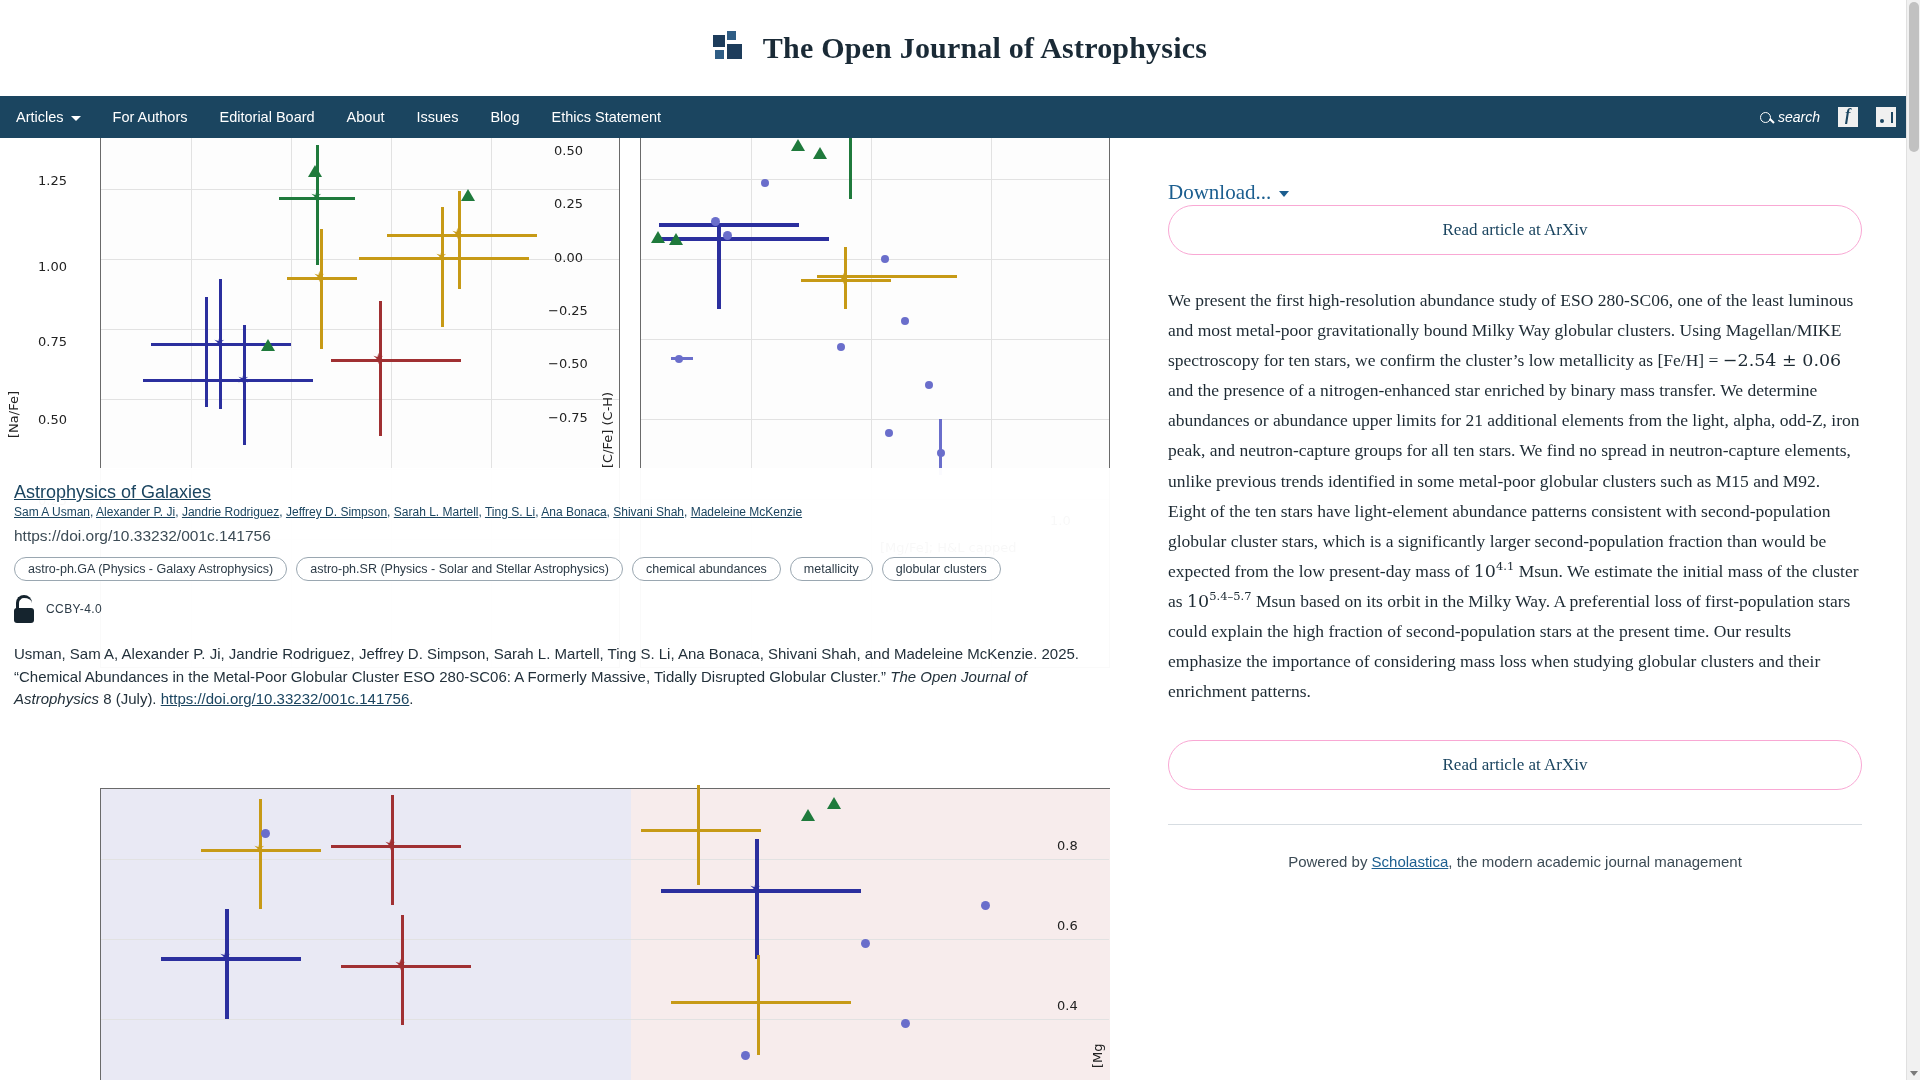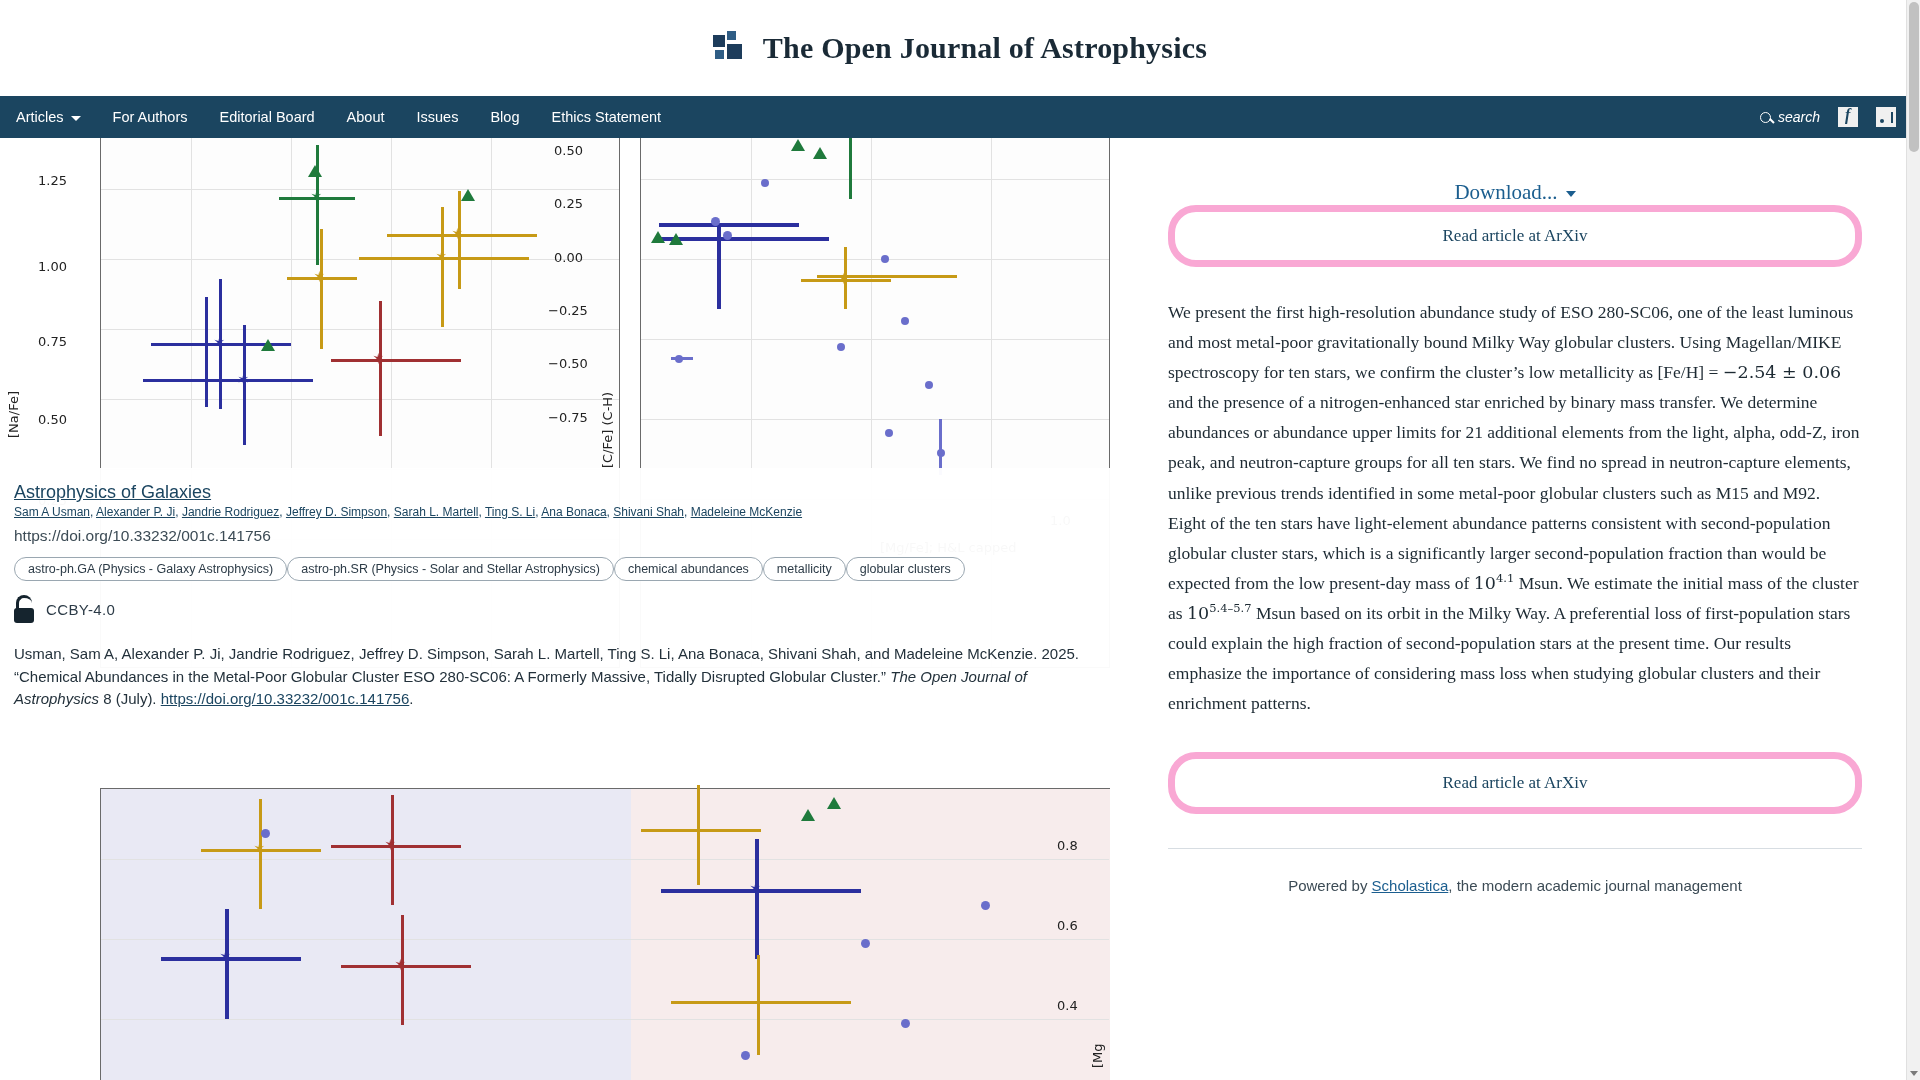--- a/index.html
+++ b/index.html
@@ -244,20 +244,21 @@
   }
   .doi {
     font-size: 15.5px;
     color: #3c4b55;
     margin-top: 6px;
   }
   .tags {
     margin-top: 12px;
     display: flex;
     flex-wrap: wrap;
+    gap: 9px;
     align-items: center;
   }
   .tag {
     border: 1px solid #9aa7b1;
     border-radius: 14px;
     padding: 4px 13px;
     font-size: 12.5px;
     color: #2c3b47;
     background: rgba(255,255,255,.9);
     cursor: pointer;
@@ -288,42 +289,41 @@
     left: 2px; top: 0;
     width: 13px; height: 15px;
     border: 3.2px solid #15242e;
     border-bottom: none;
     border-right: none;
     border-top-left-radius: 9px;
     border-top-right-radius: 9px;
   }
   .cc-badge {
     font-family: "Liberation Sans", sans-serif;
-    font-size: 15px;
+    font-size: 12px;
     color: #2c3b47;
     letter-spacing: .4px;
   }
   .citation {
     margin-top: 20px;
     font-size: 15px;
     line-height: 1.5;
     color: #23313b;
   }
   .citation i { font-style: italic; }
   .citation a { color: #1b4560; text-decoration: underline; cursor: pointer; }
 
   
   .right-col {
     width: 810px;
     background: #ffffff;
     padding: 22px 58px 0 58px;
     position: relative;
   }
   .download-row {
-    text-align: center;
     padding-top: 20px;
   }
   .download-link {
     font-family: "Liberation Serif", serif;
     font-size: 21px;
     color: #1b5e8f;
     cursor: pointer;
   }
   .download-caret {
     display: inline-block;
@@ -338,21 +338,21 @@
     font-family: "Liberation Serif", serif;
     font-weight: normal;
     font-size: 37px;
     color: #16242e;
     margin: 30px 0 26px 0;
   }
   .read-btn {
     display: block;
     width: 100%;
     padding: 14px 0;
-    border: 7px solid #f9a8d4;
+    border: 1px solid #f9a8d4;
     border-radius: 28px;
     background: #ffffff;
     color: #1b4560;
     font-family: "Liberation Serif", serif;
     font-size: 17px;
     text-align: center;
     cursor: pointer;
   }
   .abstract-body {
     margin: 30px 0 34px 0;

